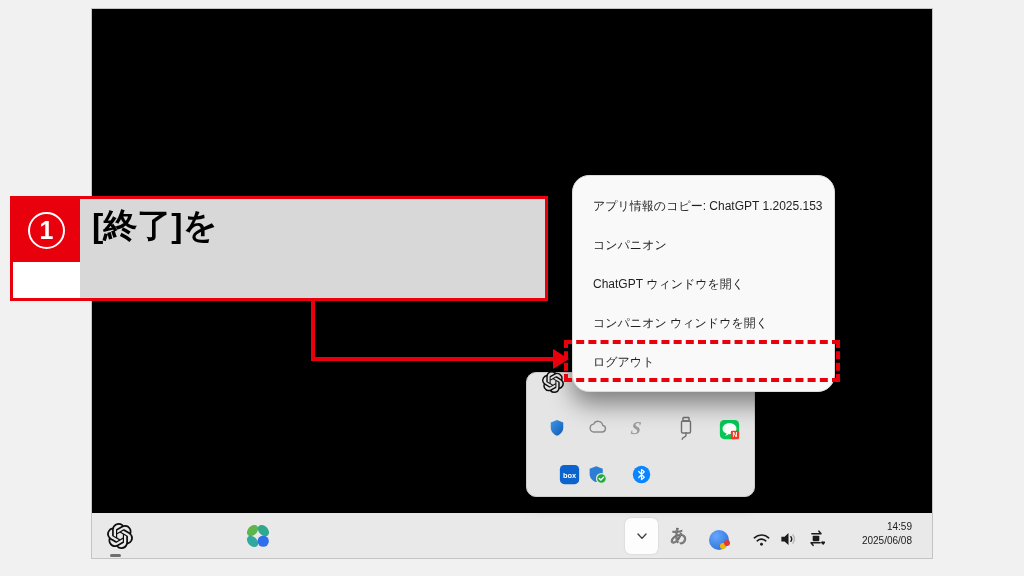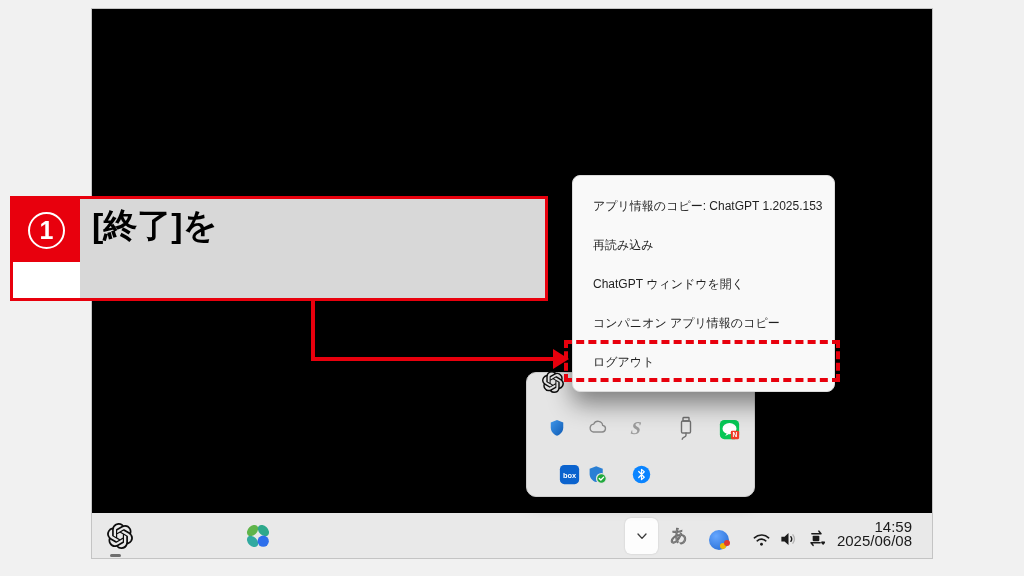--- a/index.html
+++ b/index.html
@@ -23,31 +23,31 @@
   .ime { position:absolute; left:575px; top:11px; width:24px; text-align:center;
          font-size:17px; color:rgba(110,110,110,.35);
          -webkit-text-stroke:1px #6f6f6f; font-weight:400; }
   .sphere { position:absolute; left:617px; top:17px; width:20px; height:20px; border-radius:50%;
             background:radial-gradient(circle at 35% 30%, #66a7ff, #1f66d0); }
   .sphere .dot-y { position:absolute; left:11px; top:13px; width:6px; height:6px;
                    border-radius:50%; background:#f2b705; }
   .sphere .dot-r { position:absolute; left:15px; top:10px; width:6px; height:6px;
                    border-radius:50%; background:#e23b2e; }
   .clock { position:absolute; right:20px; top:7px; text-align:right;
-           font-size:15px; line-height:14px; color:#1b1b1b; }
+           font-size:10px; line-height:14px; color:#1b1b1b; }
 
   
   .flyout { position:absolute; left:526px; top:372px; width:229px; height:125px;
             background:#e5e5e5; border:1px solid #cdcdcd; border-radius:10px;
             box-shadow:0 6px 16px rgba(0,0,0,.35); z-index:10; }
   .fly-abs { position:absolute; }
 
   
   .menu { position:absolute; left:572px; top:175px; width:263px; height:217px;
-          background:#f9f9f9; border:1px solid #dcdcdc; border-radius:8px;
+          background:#f9f9f9; border:1px solid #dcdcdc; border-radius:17px;
           box-shadow:0 12px 24px rgba(0,0,0,.45); padding:11px 0 9px 0;
           display:flex; flex-direction:column; z-index:30; }
   .menu-item { flex:1; display:flex; align-items:center; padding:0 20px;
                font-size:12px; color:#1f1f1f; white-space:nowrap; }
   .menu-item.highlight { background:#ebebeb; }
 
   
   .dash-rect { position:absolute; left:564px; top:340px; width:276px; height:42px;
                border:4px dashed #e8000d; z-index:40; }
   .conn-v { position:absolute; left:311px; top:299px; width:4px; height:60px;
@@ -202,23 +202,23 @@
     <div class="fly-abs" style="left:105px; top:92px;">
       <svg width="19" height="19" viewBox="0 0 24 24">
         <circle cx="12" cy="12" r="11" fill="#0a84ff"></circle>
         <path d="M8.5 8.2l7 7.3-3.5 3V5.5l3.5 3-7 7.3" fill="none" stroke="#fff" stroke-width="1.5" stroke-linecap="round" stroke-linejoin="round"></path>
       </svg>
     </div>
   </div>
 
   <div class="menu">
     <div class="menu-item">アプリ情報のコピー: ChatGPT 1.2025.153</div>
-    <div class="menu-item">再読み込み</div>
+    <div class="menu-item">コンパニオン</div>
     <div class="menu-item">ChatGPT ウィンドウを開く</div>
-    <div class="menu-item">コンパニオン アプリ情報のコピー</div>
+    <div class="menu-item">コンパニオン ウィンドウを開く</div>
     <div class="menu-item">ログアウト</div>
   </div>
 
   <div class="dash-rect"></div>
 
   <div class="conn-v"></div>
   <div class="conn-h"></div>
   <div class="conn-arrow"></div>
 
   <div class="callout">

